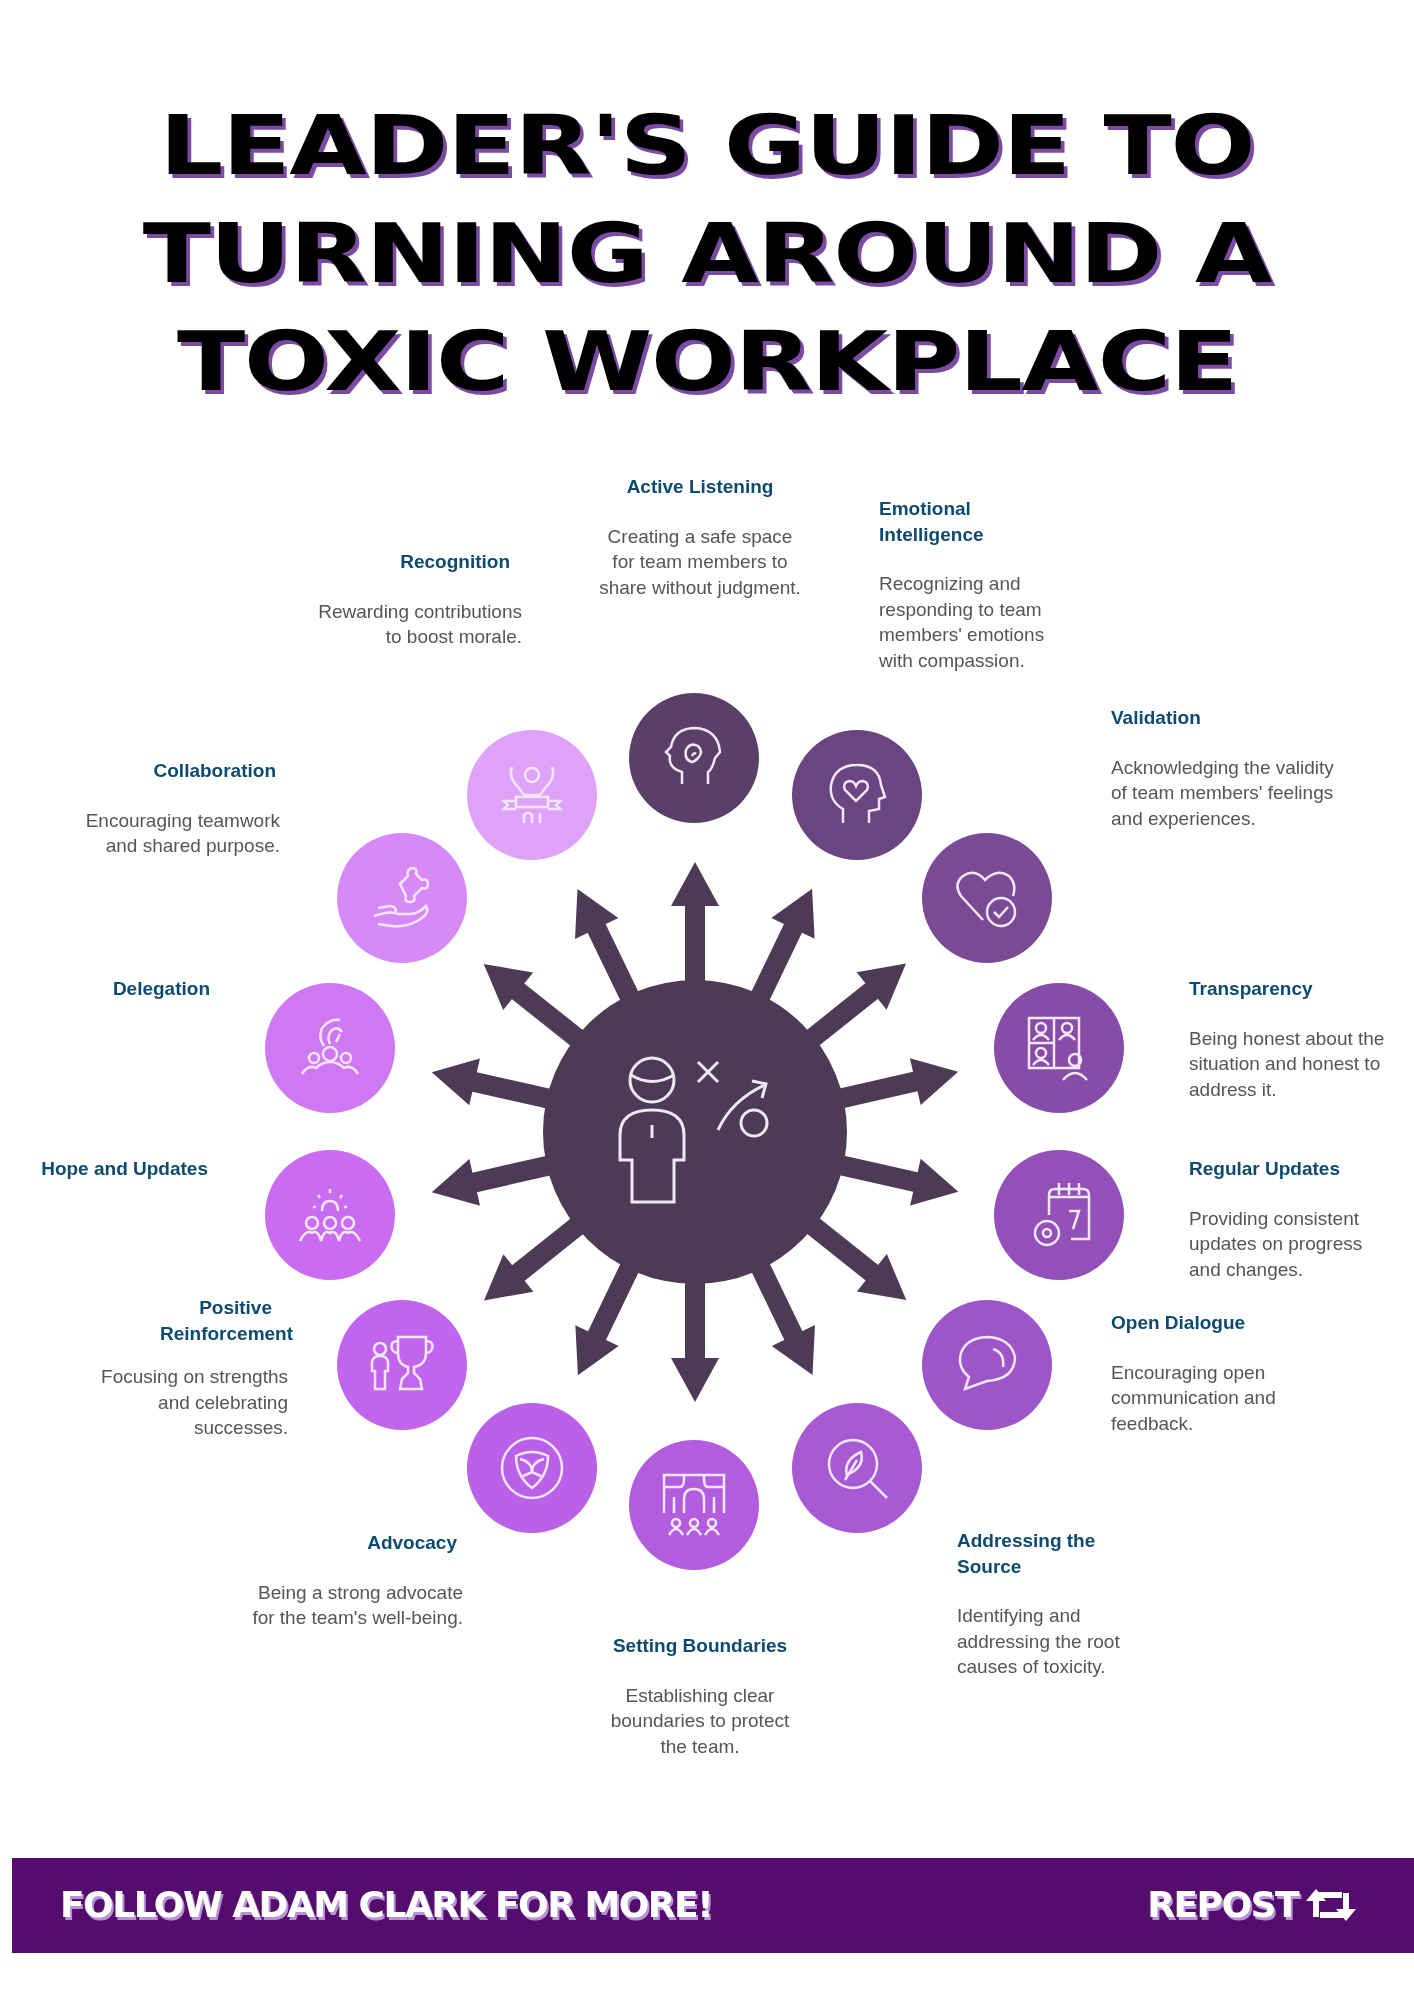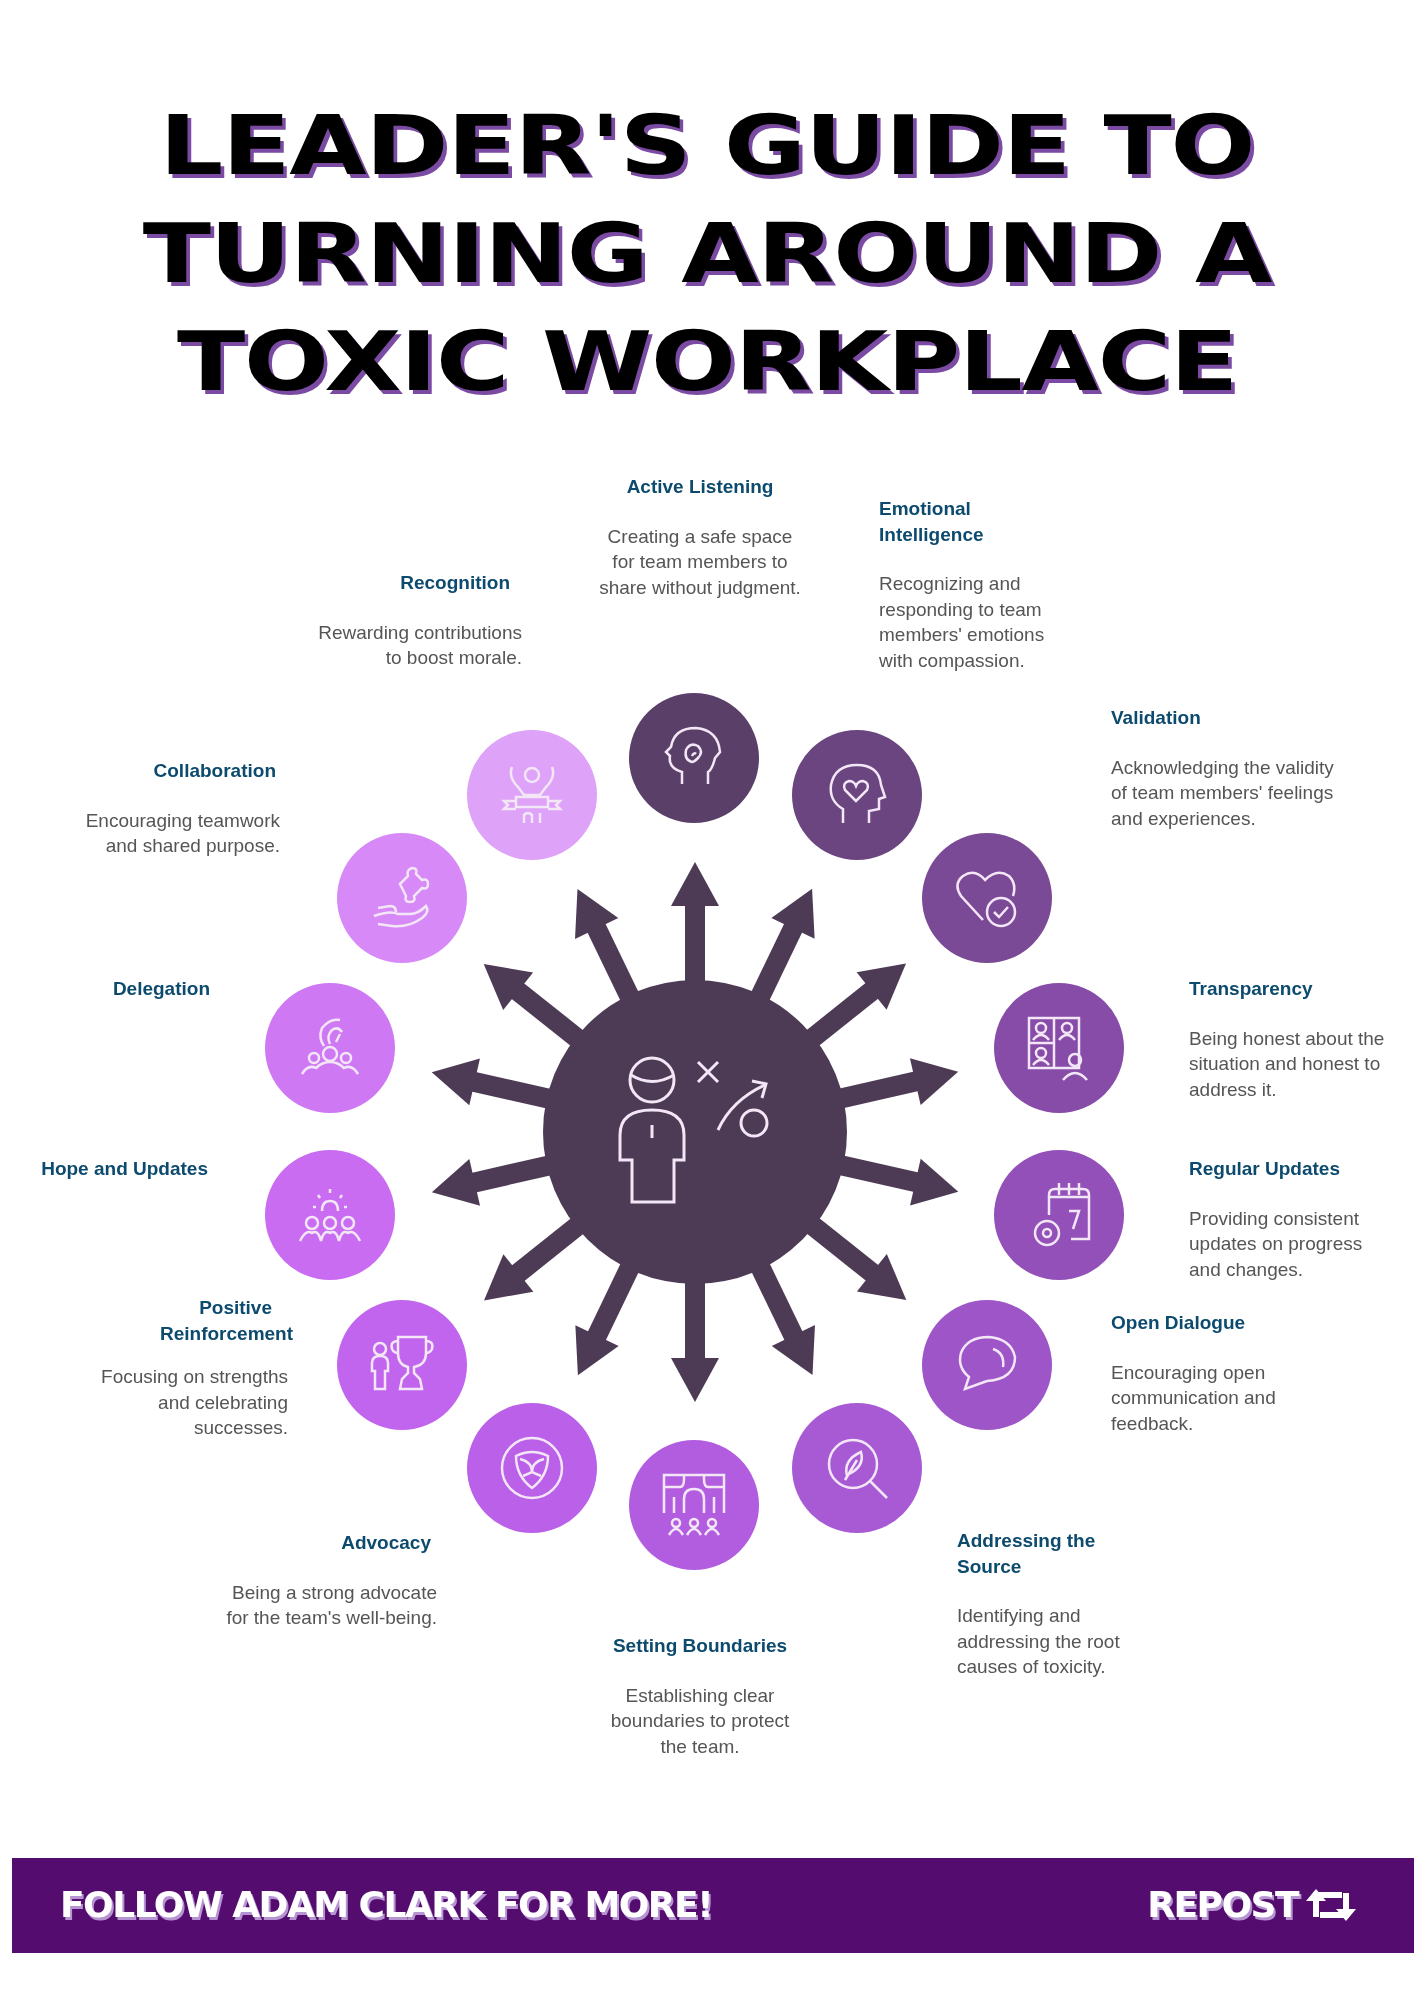--- a/index.html
+++ b/index.html
@@ -264,40 +264,40 @@
   <span class="d">Encouraging open communication and feedback.</span>
 </div>
 <div class="label" style="left:957px;top:1528px;width:200px;">
   <span class="t" style="width:150px;">Addressing the Source</span>
   <span class="d">Identifying and addressing the root causes of toxicity.</span>
 </div>
 <div class="label c" style="left:580px;top:1633px;width:240px;">
   <span class="t">Setting Boundaries</span>
   <span class="d" style="padding:0 18px;">Establishing clear boundaries to protect the team.</span>
 </div>
-<div class="label r" style="left:207px;top:1530px;width:230px;">
+<div class="label r" style="left:233px;top:1530px;width:230px;">
   <span class="t" style="padding-right:6px;">Advocacy</span>
   <span class="d" style="padding-left:18px;">Being a strong advocate for the team's well-being.</span>
 </div>
 <div class="label r" style="left:60px;top:1295px;width:228px;">
   <span class="t" style="padding-left:100px;margin-bottom:18px;margin-right:16px;">Positive Reinforcement</span>
   <span class="d" style="padding-left:30px;">Focusing on strengths and celebrating successes.</span>
 </div>
 <div class="label r" style="left:0px;top:1156px;width:208px;">
   <span class="t">Hope and Updates</span>
 </div>
 <div class="label r" style="left:0px;top:976px;width:210px;">
   <span class="t">Delegation</span>
 </div>
 <div class="label r" style="left:50px;top:758px;width:230px;">
   <span class="t" style="padding-right:4px;">Collaboration</span>
   <span class="d">Encouraging teamwork and shared purpose.</span>
 </div>
 <div class="label r" style="left:300px;top:549px;width:222px;">
-  <span class="t" style="padding-right:12px;margin-top:21px;">Recognition</span>
+  <span class="t" style="padding-right:12px;">Recognition</span>
   <span class="d" style="padding-left:14px;">Rewarding contributions to boost morale.</span>
 </div>
 
 <div class="footer">
   <div class="footer-left">FOLLOW ADAM CLARK FOR MORE!</div>
   <div class="footer-right">
     <span>REPOST</span>
     <svg width="50" height="40" viewBox="0 0 50 40">
       <g fill="none" stroke="#fff" stroke-width="6">
         <path d="M10,32 L10,10 L36,10"></path>

